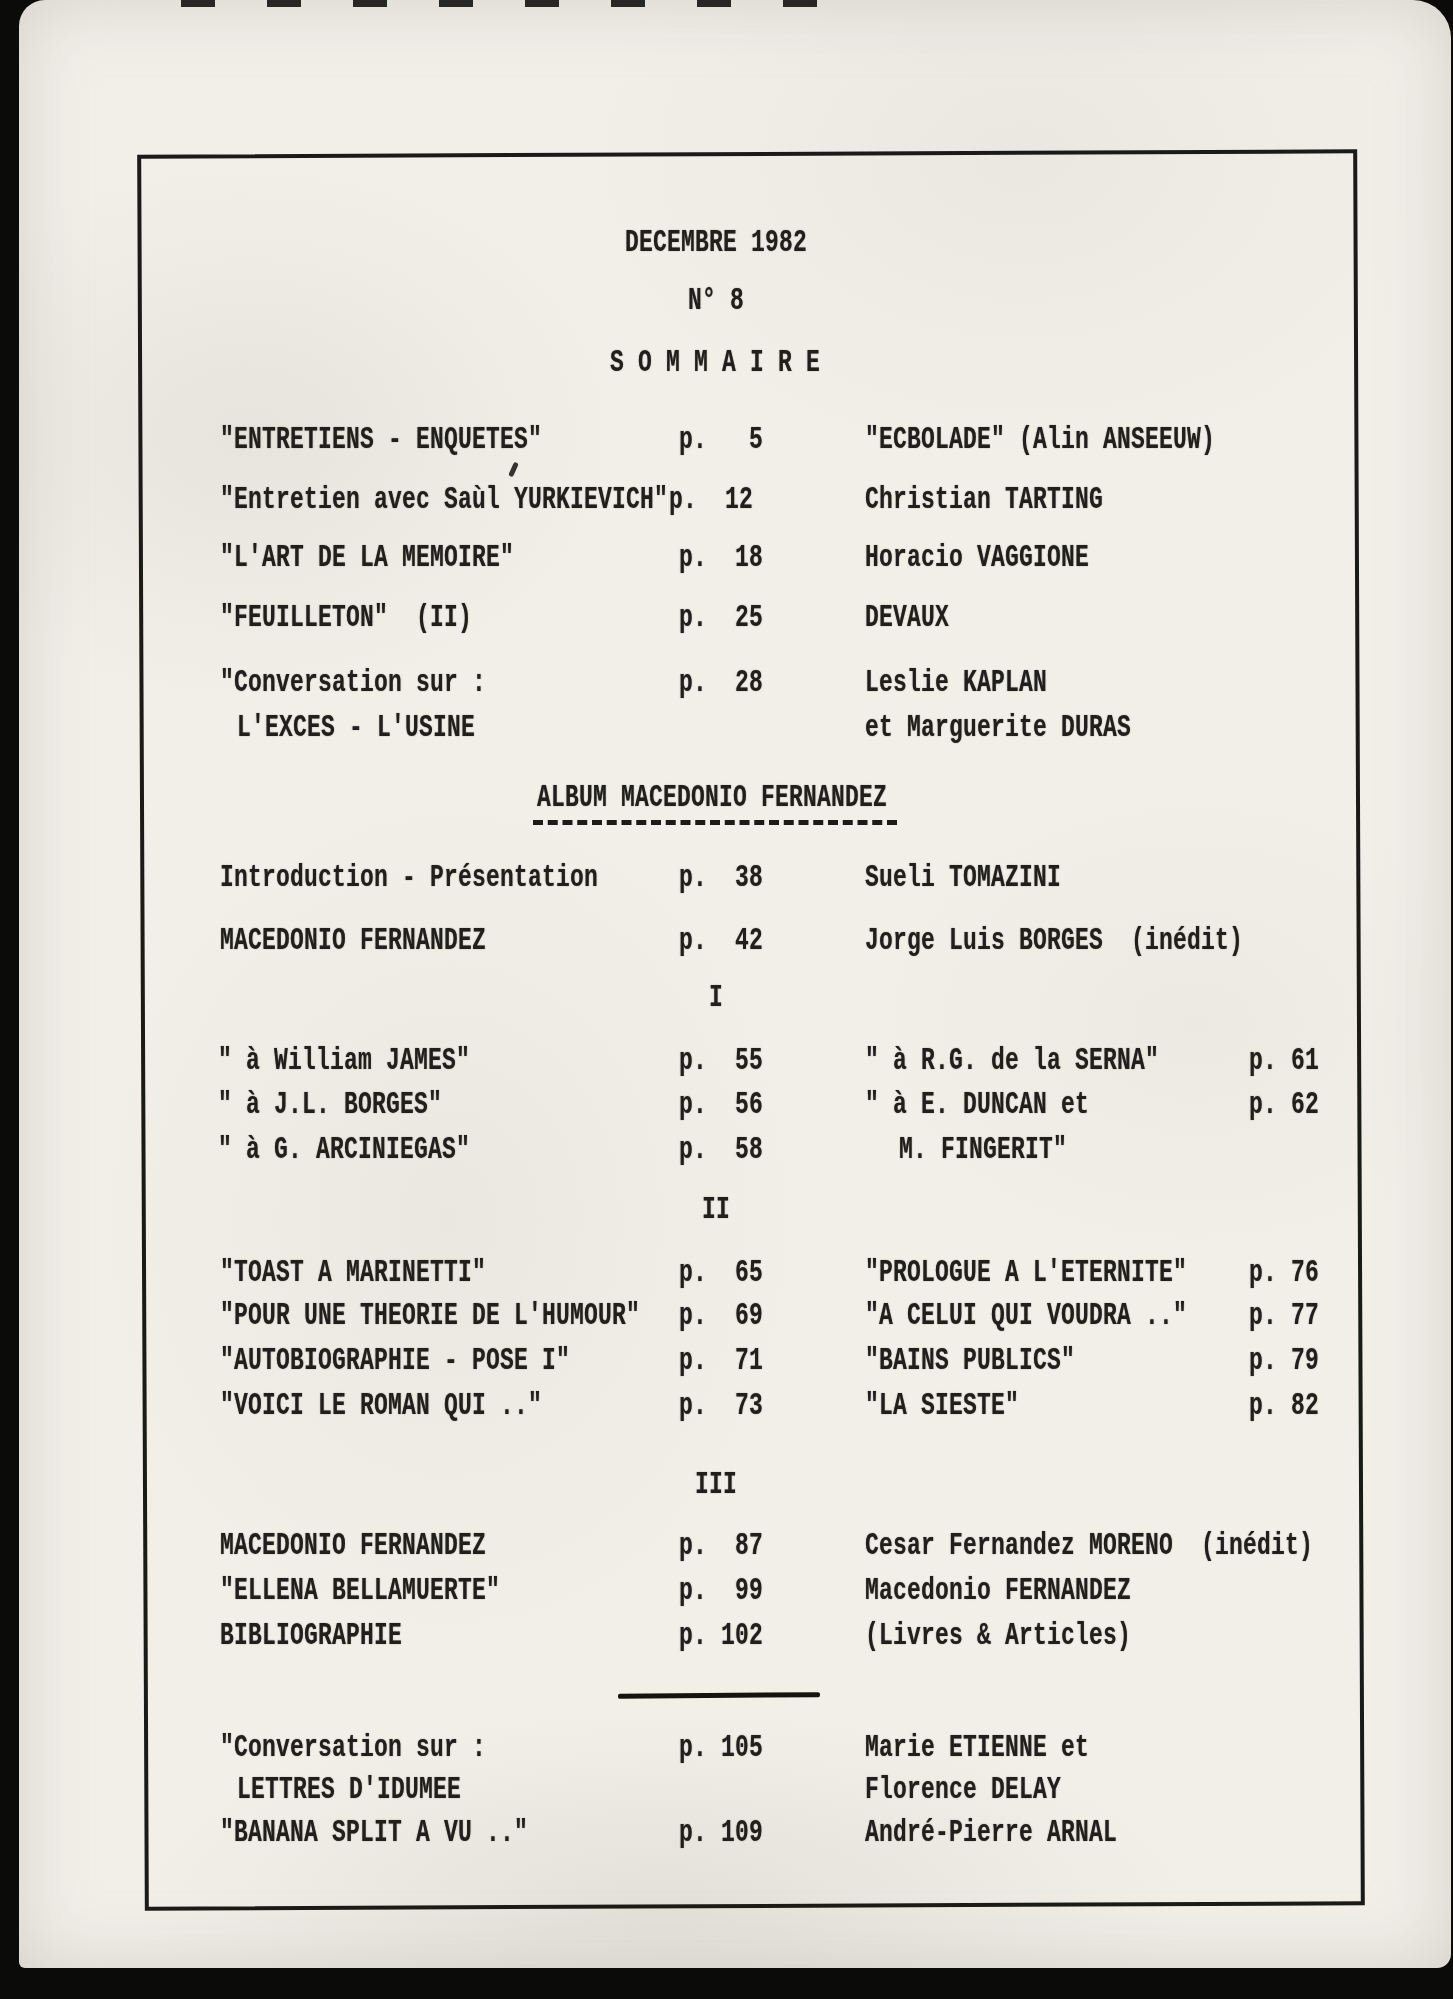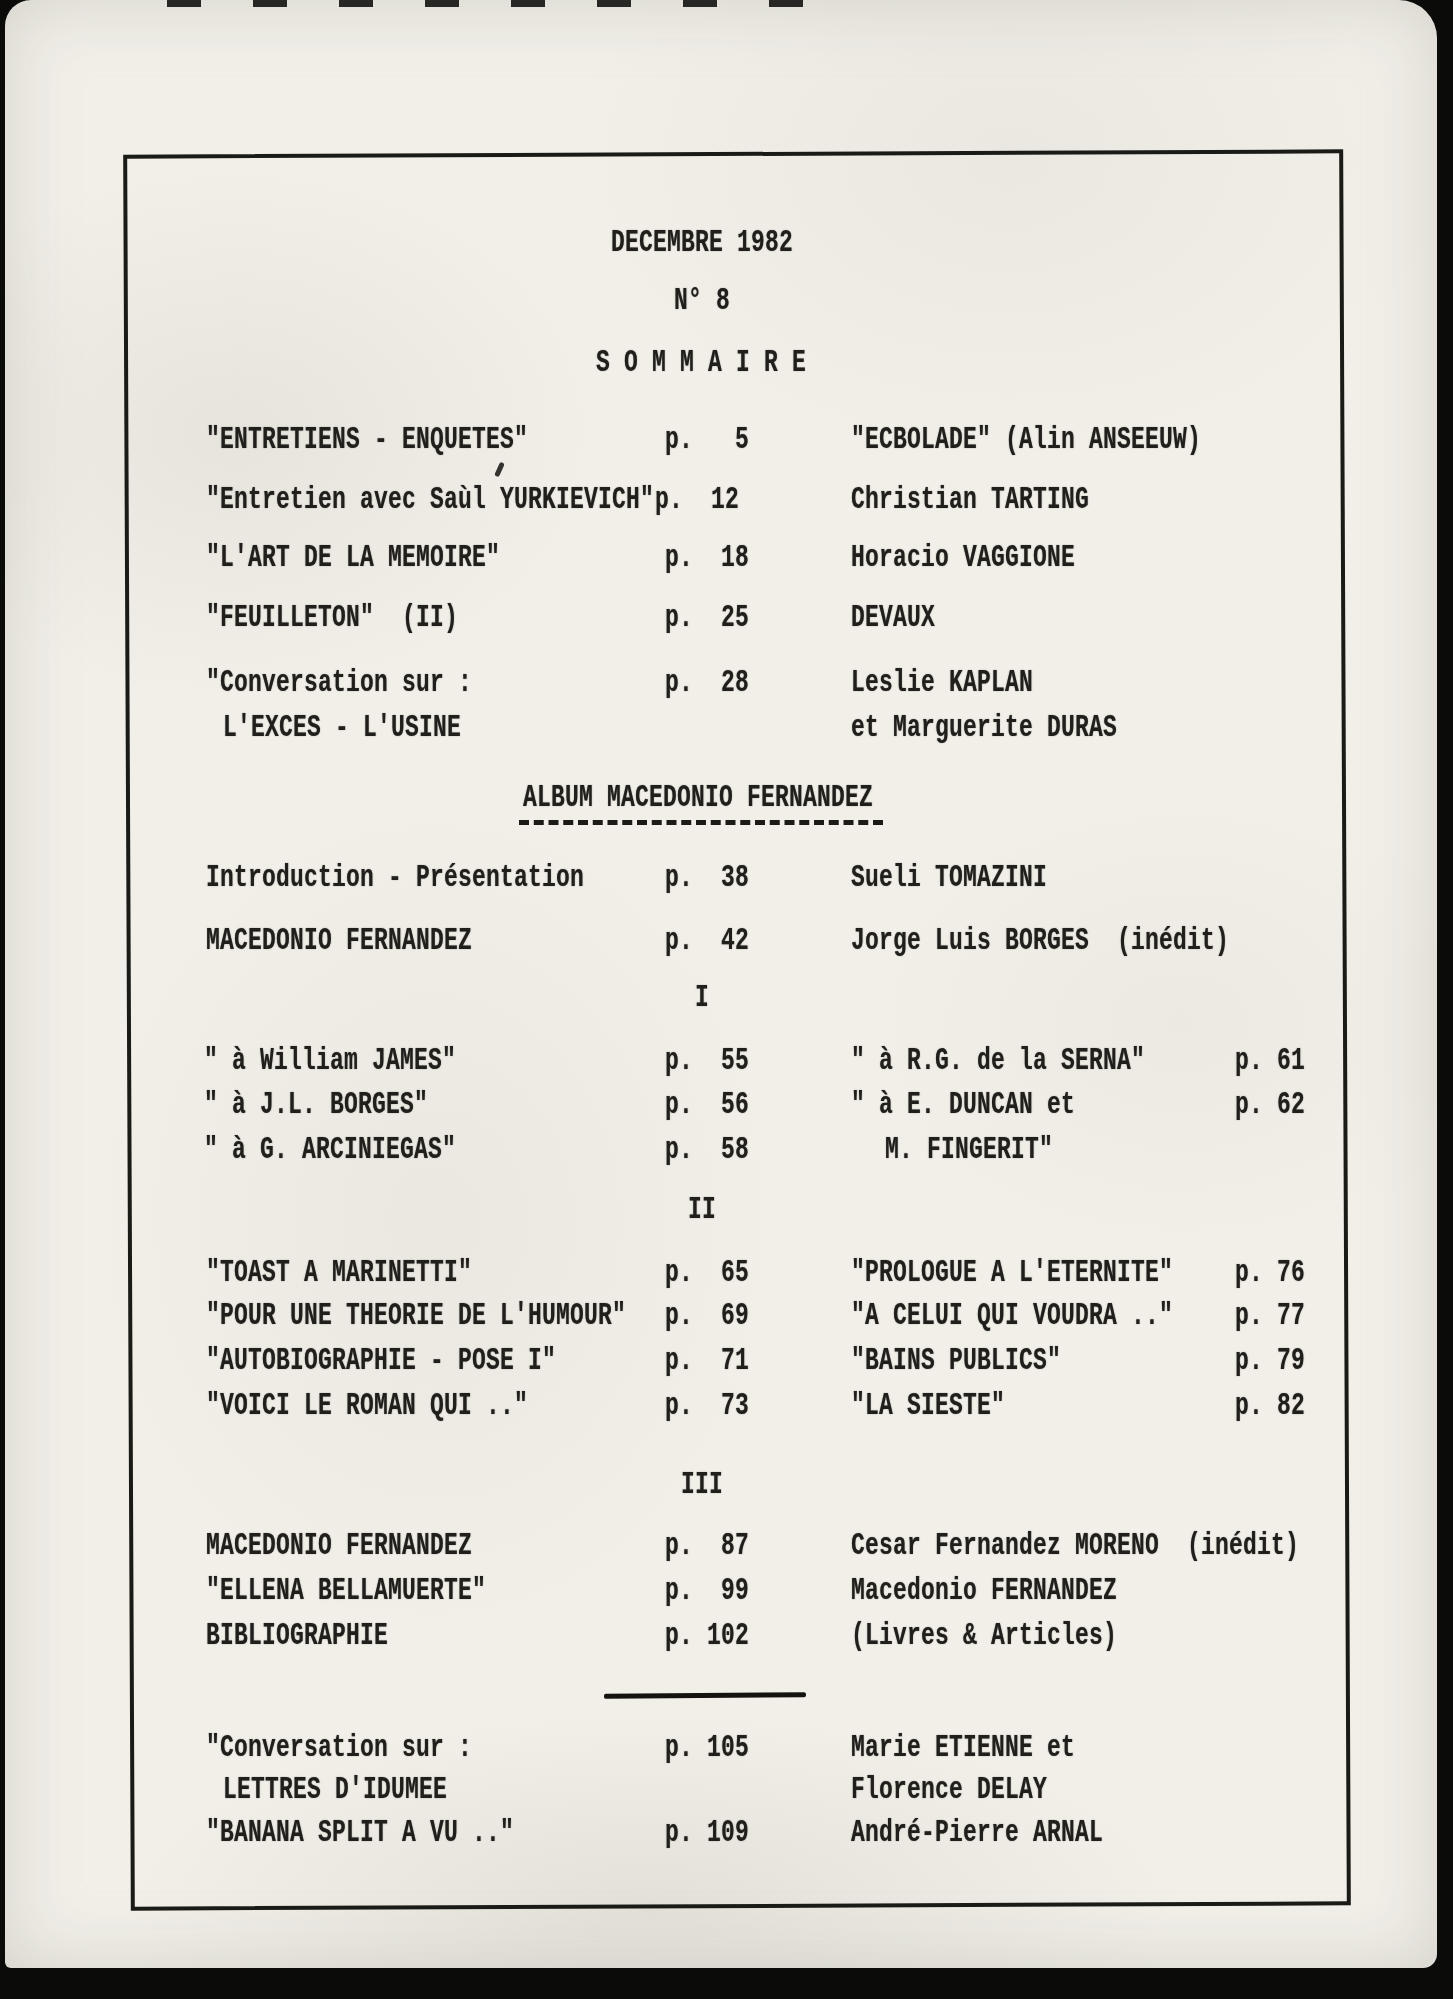--- a/index.html
+++ b/index.html
@@ -4,21 +4,21 @@
 <style>
   html,body{margin:0;padding:0;}
   body{
     width:1453px;height:1999px;
     background:#0b0b0a;
     position:relative;
     overflow:hidden;
     font-family:"Liberation Mono","DejaVu Sans Mono",monospace;
   }
   .paper{
-    position:absolute;left:5px;top:0;
+    position:absolute;left:19px;top:0;
     width:1432px;height:1968px;
     background:
       radial-gradient(ellipse 520px 380px at 16% 22%, rgba(213,210,200,.38), transparent 70%),
       radial-gradient(ellipse 600px 420px at 70% 8%, rgba(218,215,206,.30), transparent 72%),
       radial-gradient(ellipse 500px 600px at 30% 62%, rgba(215,212,203,.28), transparent 70%),
       radial-gradient(ellipse 420px 300px at 82% 52%, rgba(219,216,207,.25), transparent 75%),
       radial-gradient(ellipse 700px 260px at 45% 97%, rgba(205,202,192,.40), transparent 75%),
       #f1efe8;
     border-radius:26px 38px 14px 6px;
     box-shadow: inset 0 0 70px rgba(178,176,166,.45);

